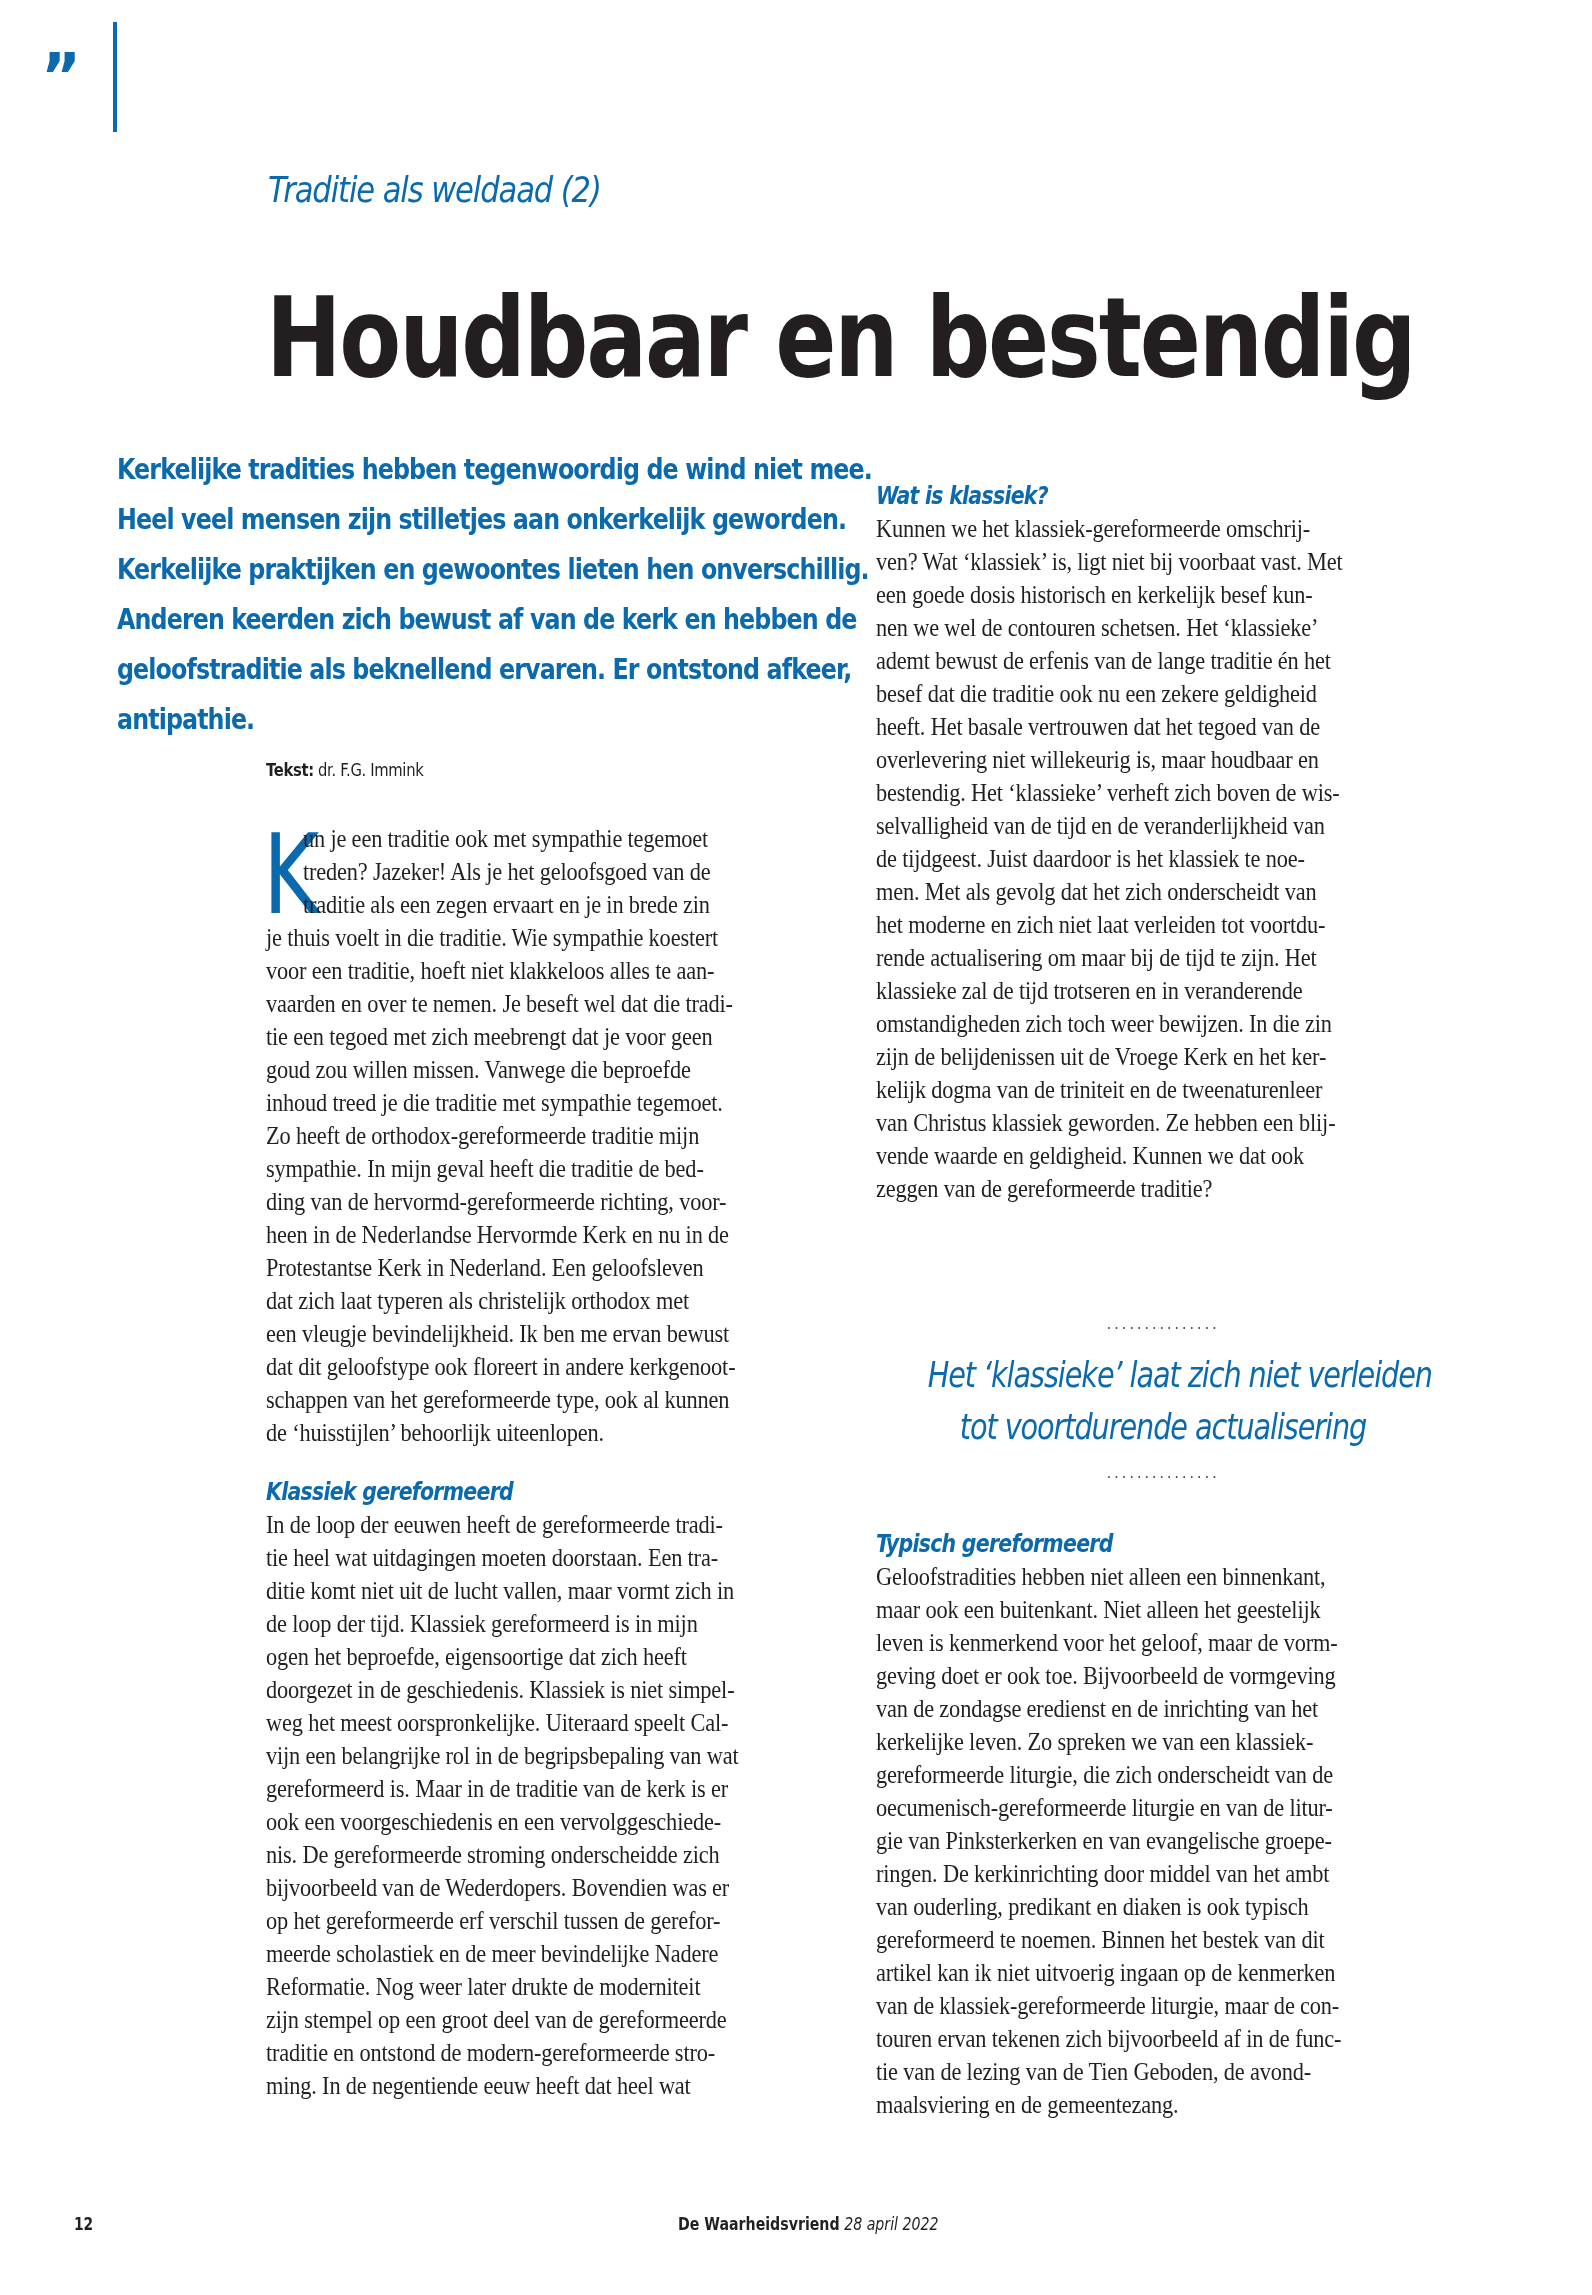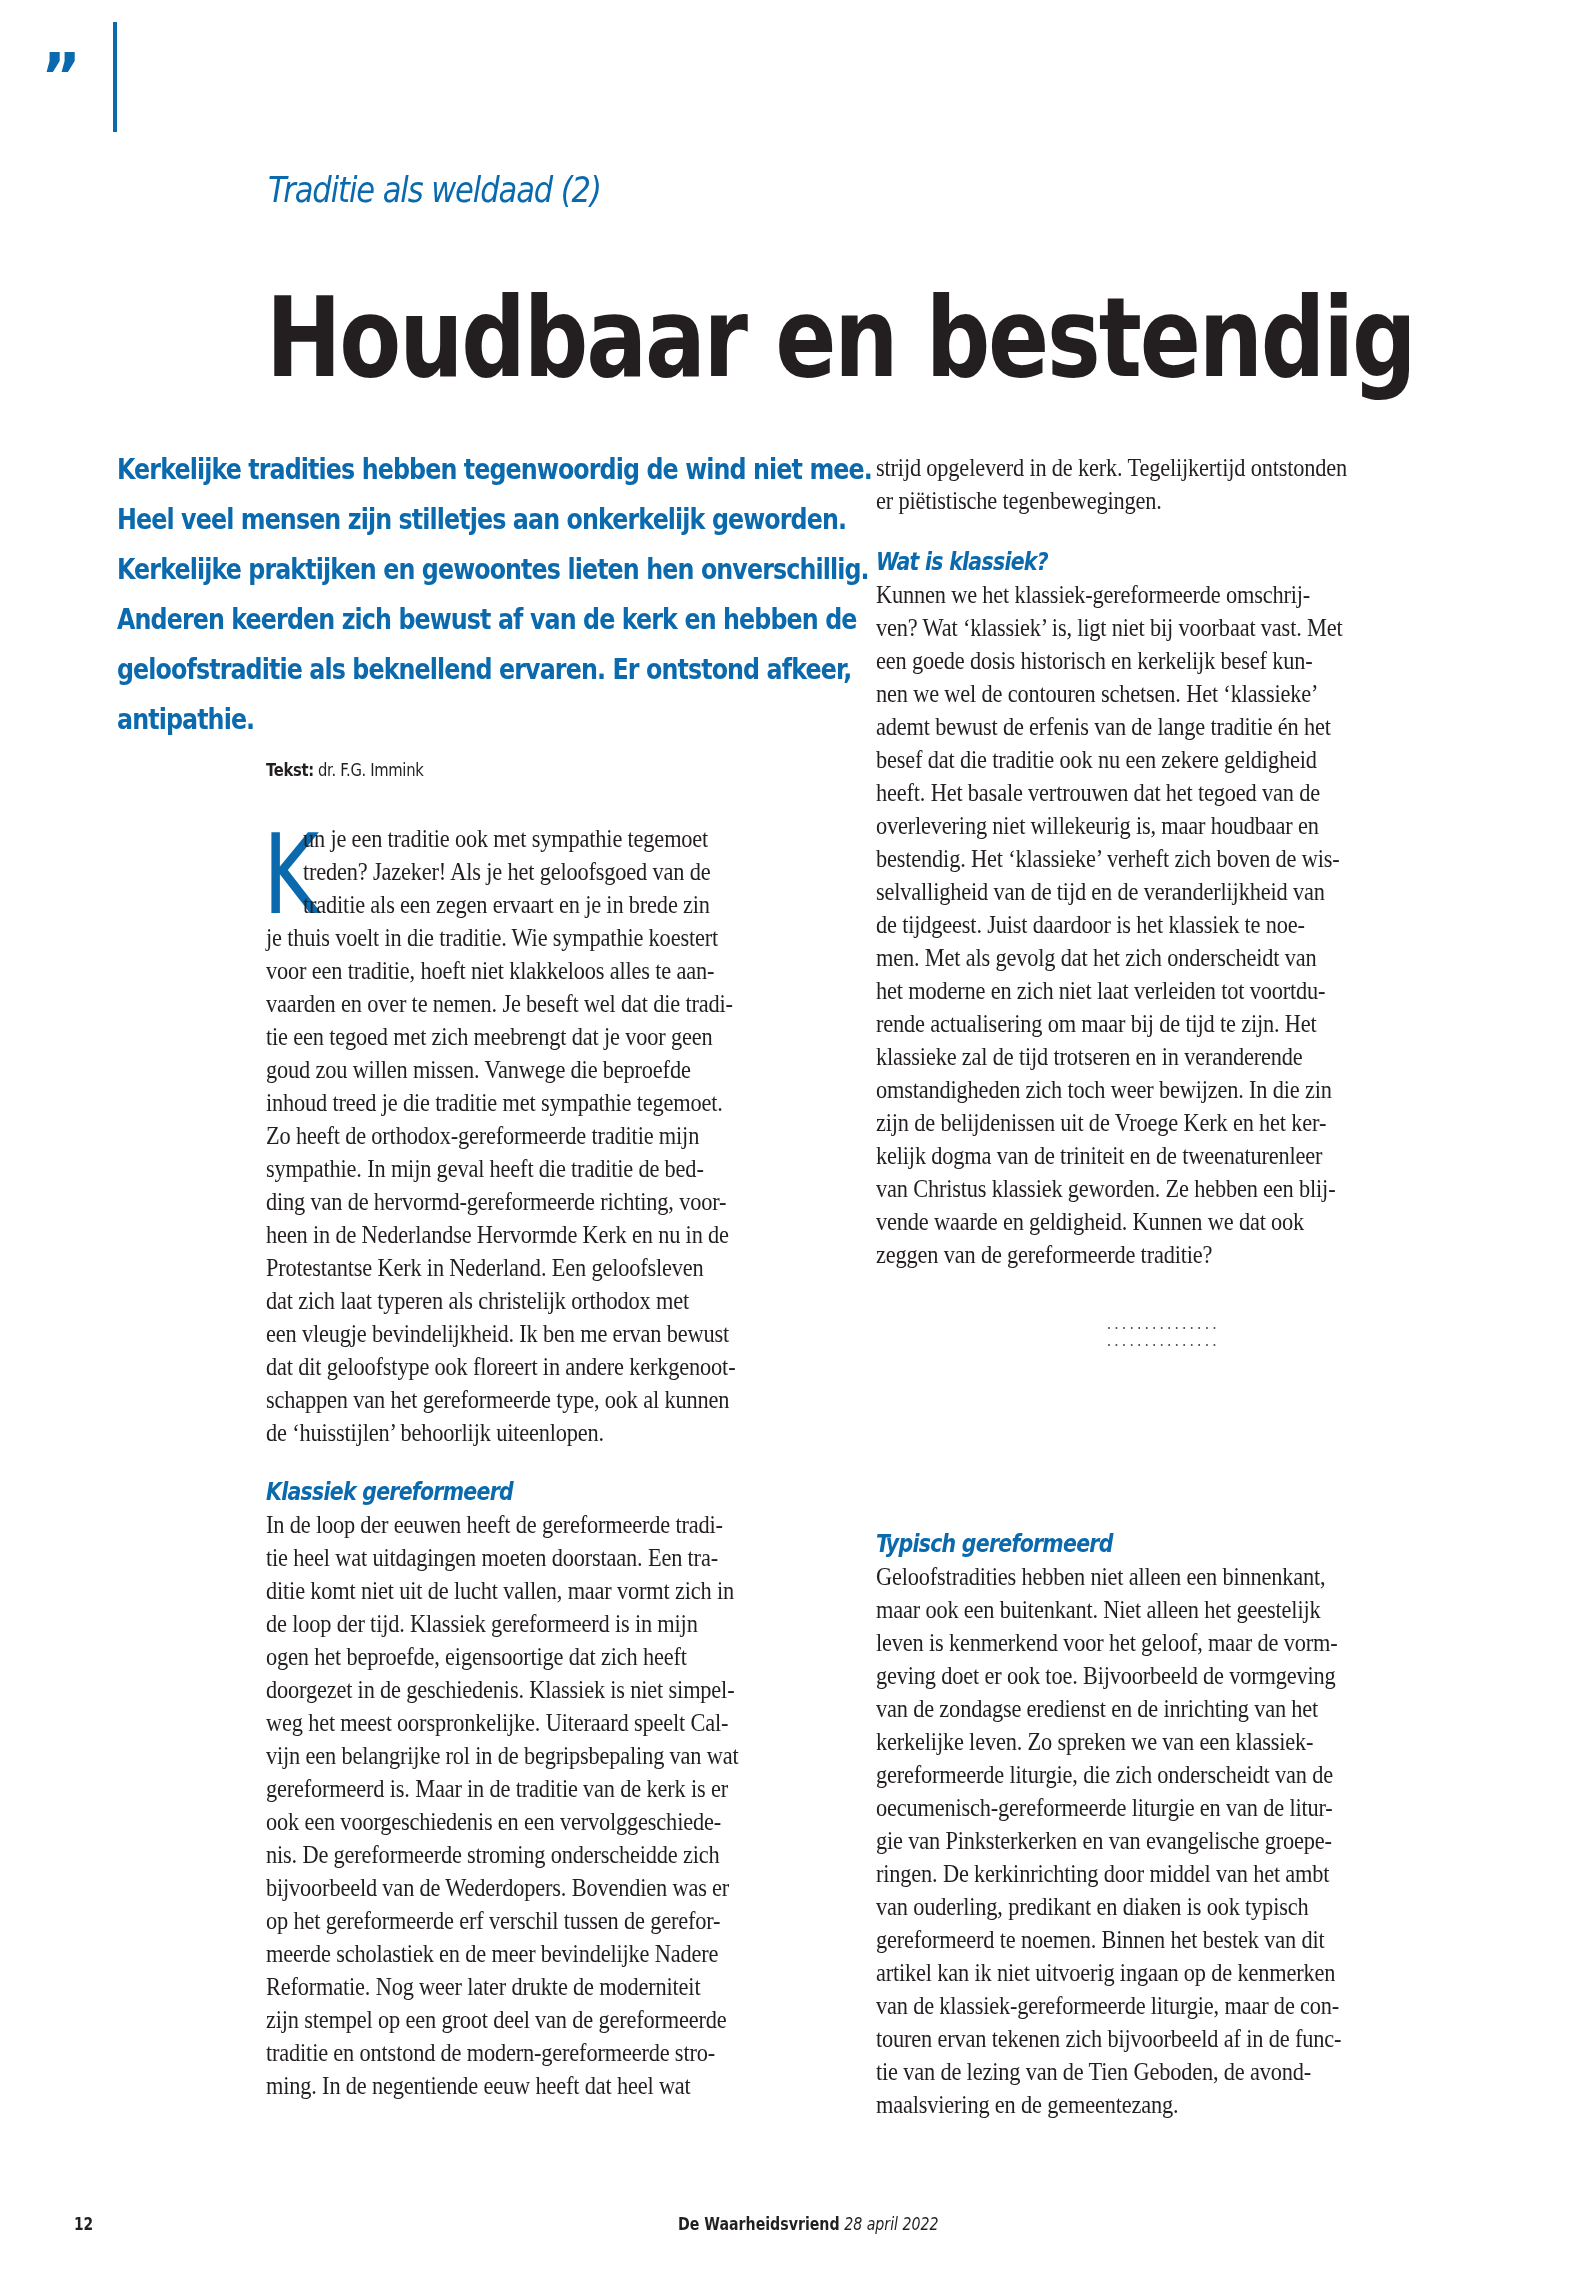--- a/index.html
+++ b/index.html
@@ -96,24 +96,20 @@
     <span class="bl" style="transform: scaleX(0.86); width: 116.279%;">op het gereformeerde erf verschil tussen de gerefor-</span>
     <span class="bl" style="transform: scaleX(0.86); width: 116.279%;">meerde scholastiek en de meer bevindelijke Nadere</span>
     <span class="bl" style="transform: scaleX(0.86); width: 116.279%;">Reformatie. Nog weer later drukte de moderniteit</span>
     <span class="bl" style="transform: scaleX(0.86); width: 116.279%;">zijn stempel op een groot deel van de gereformeerde</span>
     <span class="bl" style="transform: scaleX(0.86); width: 116.279%;">traditie en ontstond de modern-gereformeerde stro-</span>
     <span class="bl" style="transform: scaleX(0.86); width: 116.279%;">ming. In de negentiende eeuw heeft dat heel wat</span>
   </div>
 </div>
 
 <div class="col col-right">
-  <div>
-    <span class="bl" style="transform: scaleX(0.86); width: 116.279%;">strijd opgeleverd in de kerk. Tegelijkertijd ontstonden</span>
-    <span class="bl" style="transform: scaleX(0.86); width: 116.279%;">er piëtistische tegenbewegingen.</span>
-  </div>
   <span class="gap" style="height:28px;"></span>
   <span class="subhead">Wat is klassiek?</span>
   <div>
     <span class="bl" style="transform: scaleX(0.86); width: 116.279%;">Kunnen we het klassiek-gereformeerde omschrij-</span>
     <span class="bl" style="transform: scaleX(0.86); width: 116.279%;">ven? Wat ‘klassiek’ is, ligt niet bij voorbaat vast. Met</span>
     <span class="bl" style="transform: scaleX(0.86); width: 116.279%;">een goede dosis historisch en kerkelijk besef kun-</span>
     <span class="bl" style="transform: scaleX(0.86); width: 116.279%;">nen we wel de contouren schetsen. Het ‘klassieke’</span>
     <span class="bl" style="transform: scaleX(0.86); width: 116.279%;">ademt bewust de erfenis van de lange traditie én het</span>
     <span class="bl" style="transform: scaleX(0.86); width: 116.279%;">besef dat die traditie ook nu een zekere geldigheid</span>
     <span class="bl" style="transform: scaleX(0.86); width: 116.279%;">heeft. Het basale vertrouwen dat het tegoed van de</span>
@@ -129,20 +125,24 @@
     <span class="bl" style="transform: scaleX(0.86); width: 116.279%;">zijn de belijdenissen uit de Vroege Kerk en het ker-</span>
     <span class="bl" style="transform: scaleX(0.86); width: 116.279%;">kelijk dogma van de triniteit en de tweenaturenleer</span>
     <span class="bl" style="transform: scaleX(0.86); width: 116.279%;">van Christus klassiek geworden. Ze hebben een blij-</span>
     <span class="bl" style="transform: scaleX(0.86); width: 116.279%;">vende waarde en geldigheid. Kunnen we dat ook</span>
     <span class="bl" style="transform: scaleX(0.86); width: 116.279%;">zeggen van de gereformeerde traditie?</span>
   </div>
 </div>
 
 <div class="pullquote">
   <div class="dots">...............</div>
+  <div class="pq-text">
+    <span class="pl">Het ‘klassieke’ laat zich niet verleiden</span>
+    <span class="pl">tot voortdurende actualisering</span>
+  </div>
   <div class="dots">...............</div>
 </div>
 
 <div class="col" style="left:876px; top:1527px;">
   <span class="subhead">Typisch gereformeerd</span>
   <div>
     <span class="bl" style="transform: scaleX(0.86); width: 116.279%;">Geloofstradities hebben niet alleen een binnenkant,</span>
     <span class="bl" style="transform: scaleX(0.86); width: 116.279%;">maar ook een buitenkant. Niet alleen het geestelijk</span>
     <span class="bl" style="transform: scaleX(0.86); width: 116.279%;">leven is kenmerkend voor het geloof, maar de vorm-</span>
     <span class="bl" style="transform: scaleX(0.86); width: 116.279%;">geving doet er ook toe. Bijvoorbeeld de vormgeving</span>

